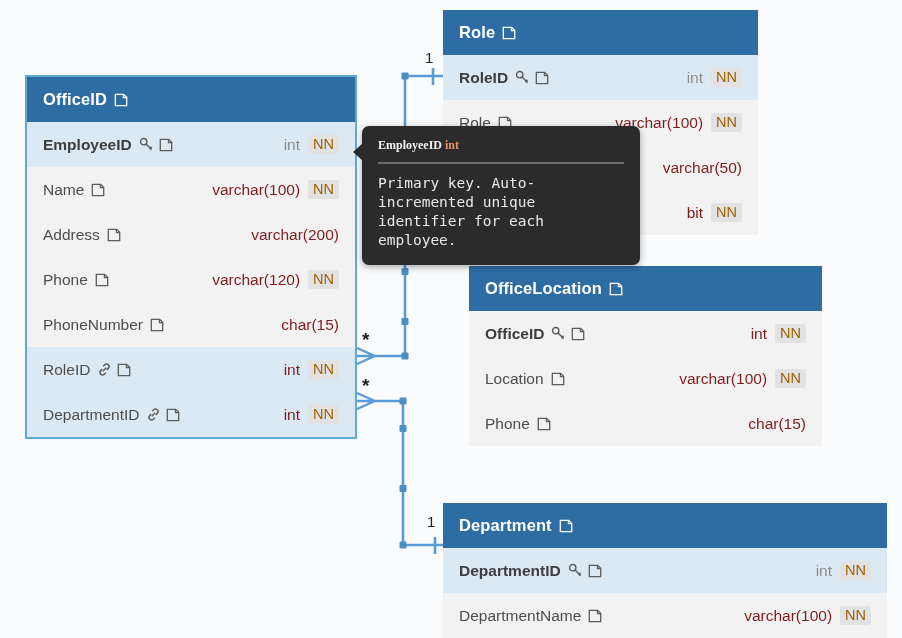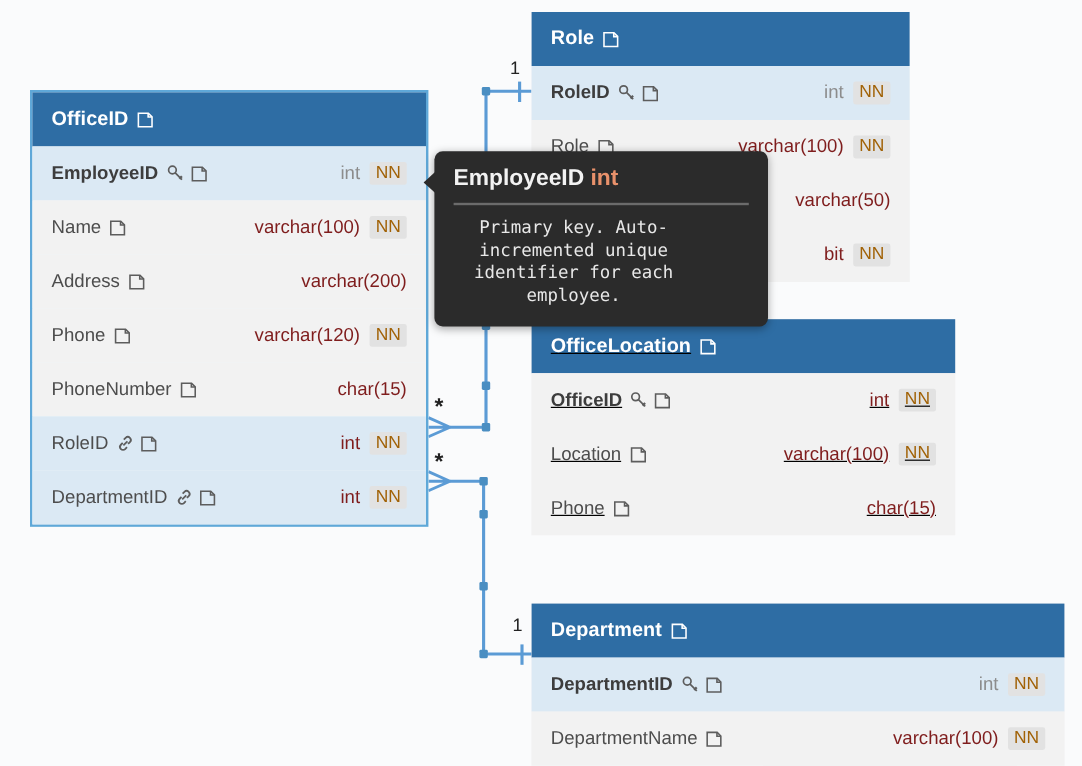--- a/index.html
+++ b/index.html
@@ -143,43 +143,42 @@
     position: absolute;
     left: -9px;
     top: 17px;
     width: 0;
     height: 0;
     border-top: 9px solid transparent;
     border-bottom: 9px solid transparent;
     border-right: 10px solid #2b2b2b;
   }
   .tt-title {
-    font-family: Liberation Sans, sans-serif;
-    font-size: 19px;
+    font-family: Liberation Serif, serif;
+    font-size: 12px;
     color: #f2f2f2;
     font-weight: bold;
     white-space: nowrap;
   }
   .tt-type {
     color: #e8916b;
     font-weight: bold;
   }
   .tt-divider {
     height: 2px;
     background: #6b6b6b;
     margin: 9px 0 10px 0;
   }
   .tt-body {
     font-family: "DejaVu Sans Mono", monospace;
     font-size: 14.5px;
     color: #e8e8e8;
     line-height: 1.32;
     width: 200px;
     word-wrap: break-word;
-    text-align: center;
   }
 </style>
 </head>
 <body>
 
 <div id="canvas">
 
   <svg id="connectors" viewBox="0 0 902 638" xmlns="http://www.w3.org/2000/svg">
     <g fill="none" stroke="#5b9bd5" stroke-width="2.6">
 
@@ -404,21 +403,21 @@
     </div>
 
     <div class="attr-row">
       <span class="attr-name"></span>
       <span class="attr-spacer"></span>
       <span class="attr-type">bit</span>
       <span class="nn-badge">NN</span>
     </div>
   </div>
 
-  <div class="entity" style="left:443px; top:266px; width:353px;text-decoration:underline;">
+  <div class="entity" style="left:469px; top:266px; width:353px;">
     <div class="entity-header">
       <span>OfficeLocation</span>
       <span class="note-icon">
         <svg class="icon-svg" width="14" height="14" viewBox="0 0 16 16">
           <path d="M1.5 1.5 H11 L14.5 5 V14.5 H1.5 Z" fill="none" stroke="#ffffff" stroke-width="1.5"></path>
           <path d="M10.8 1.8 V5.2 H14.2" fill="none" stroke="#ffffff" stroke-width="1.5"></path>
         </svg>
       </span>
     </div>
 

